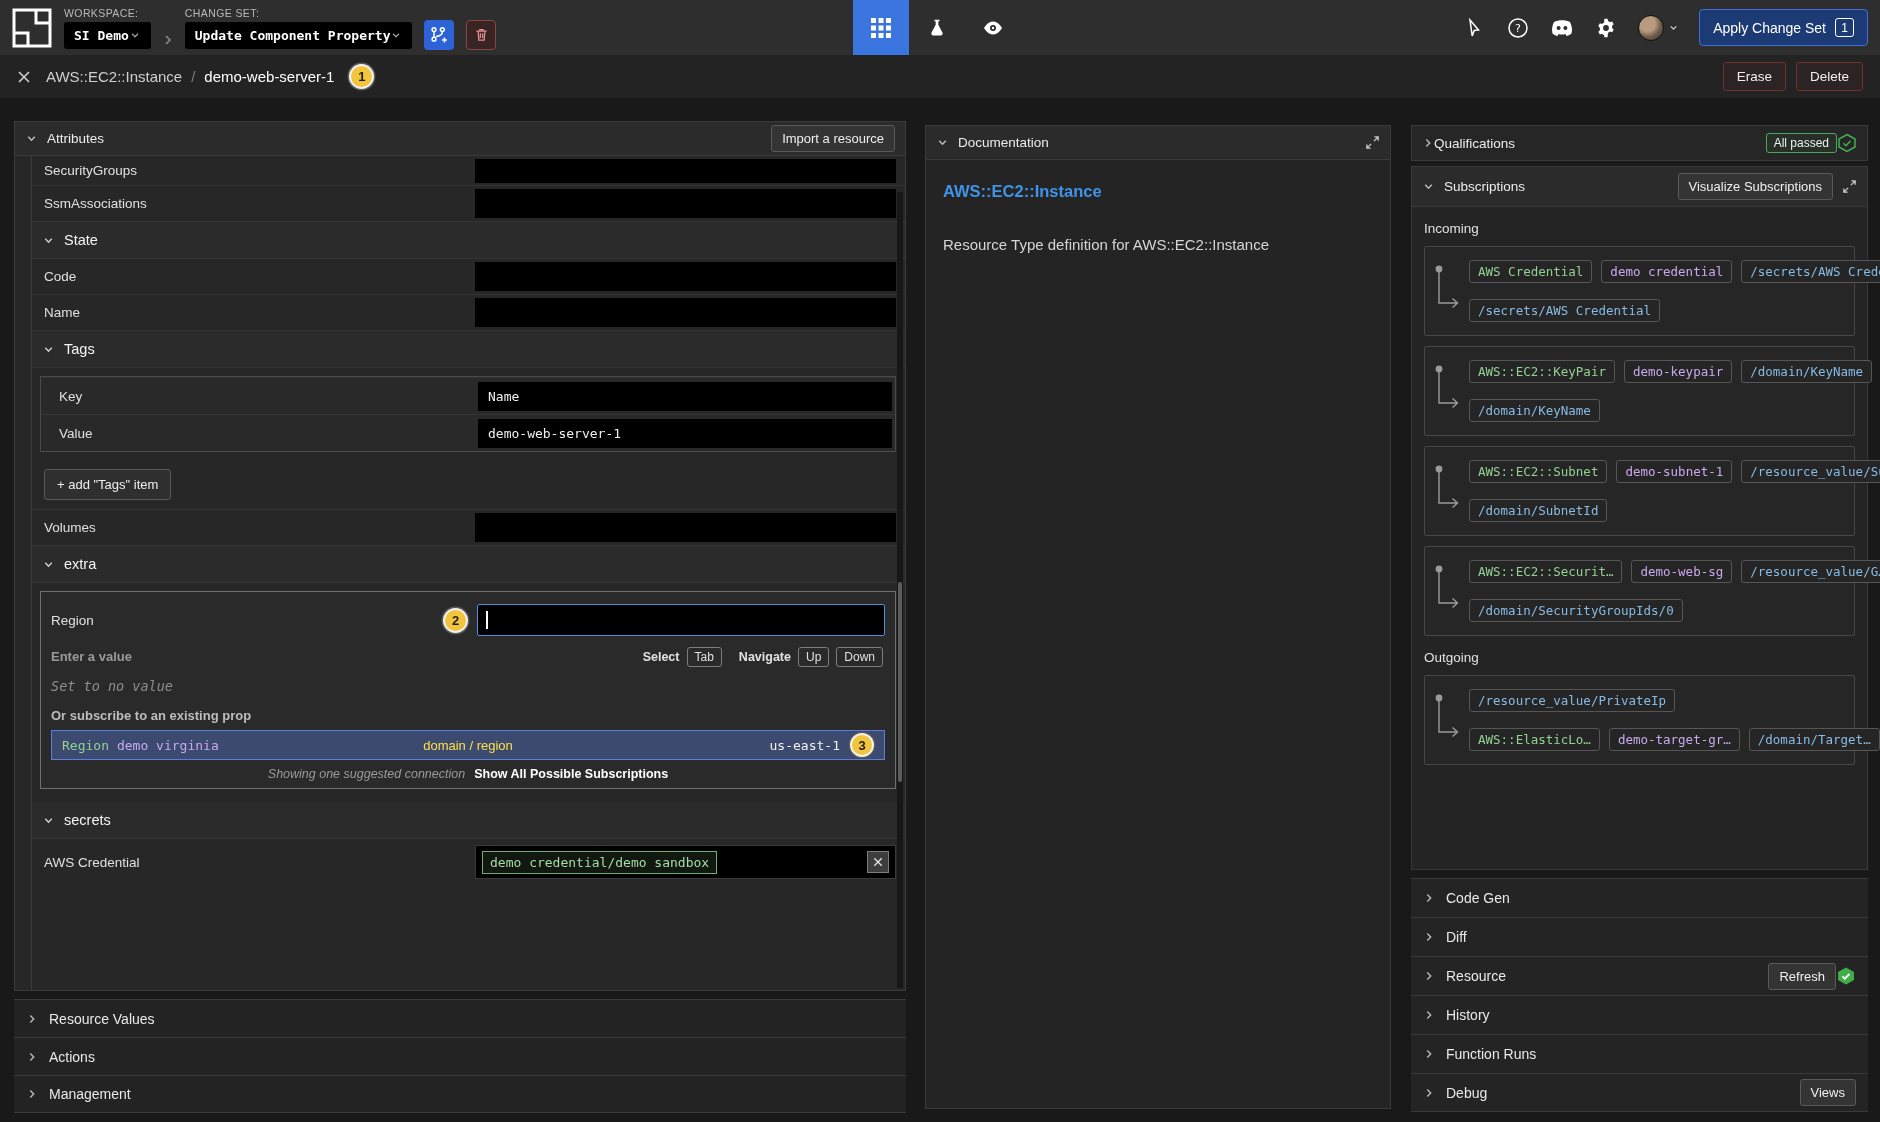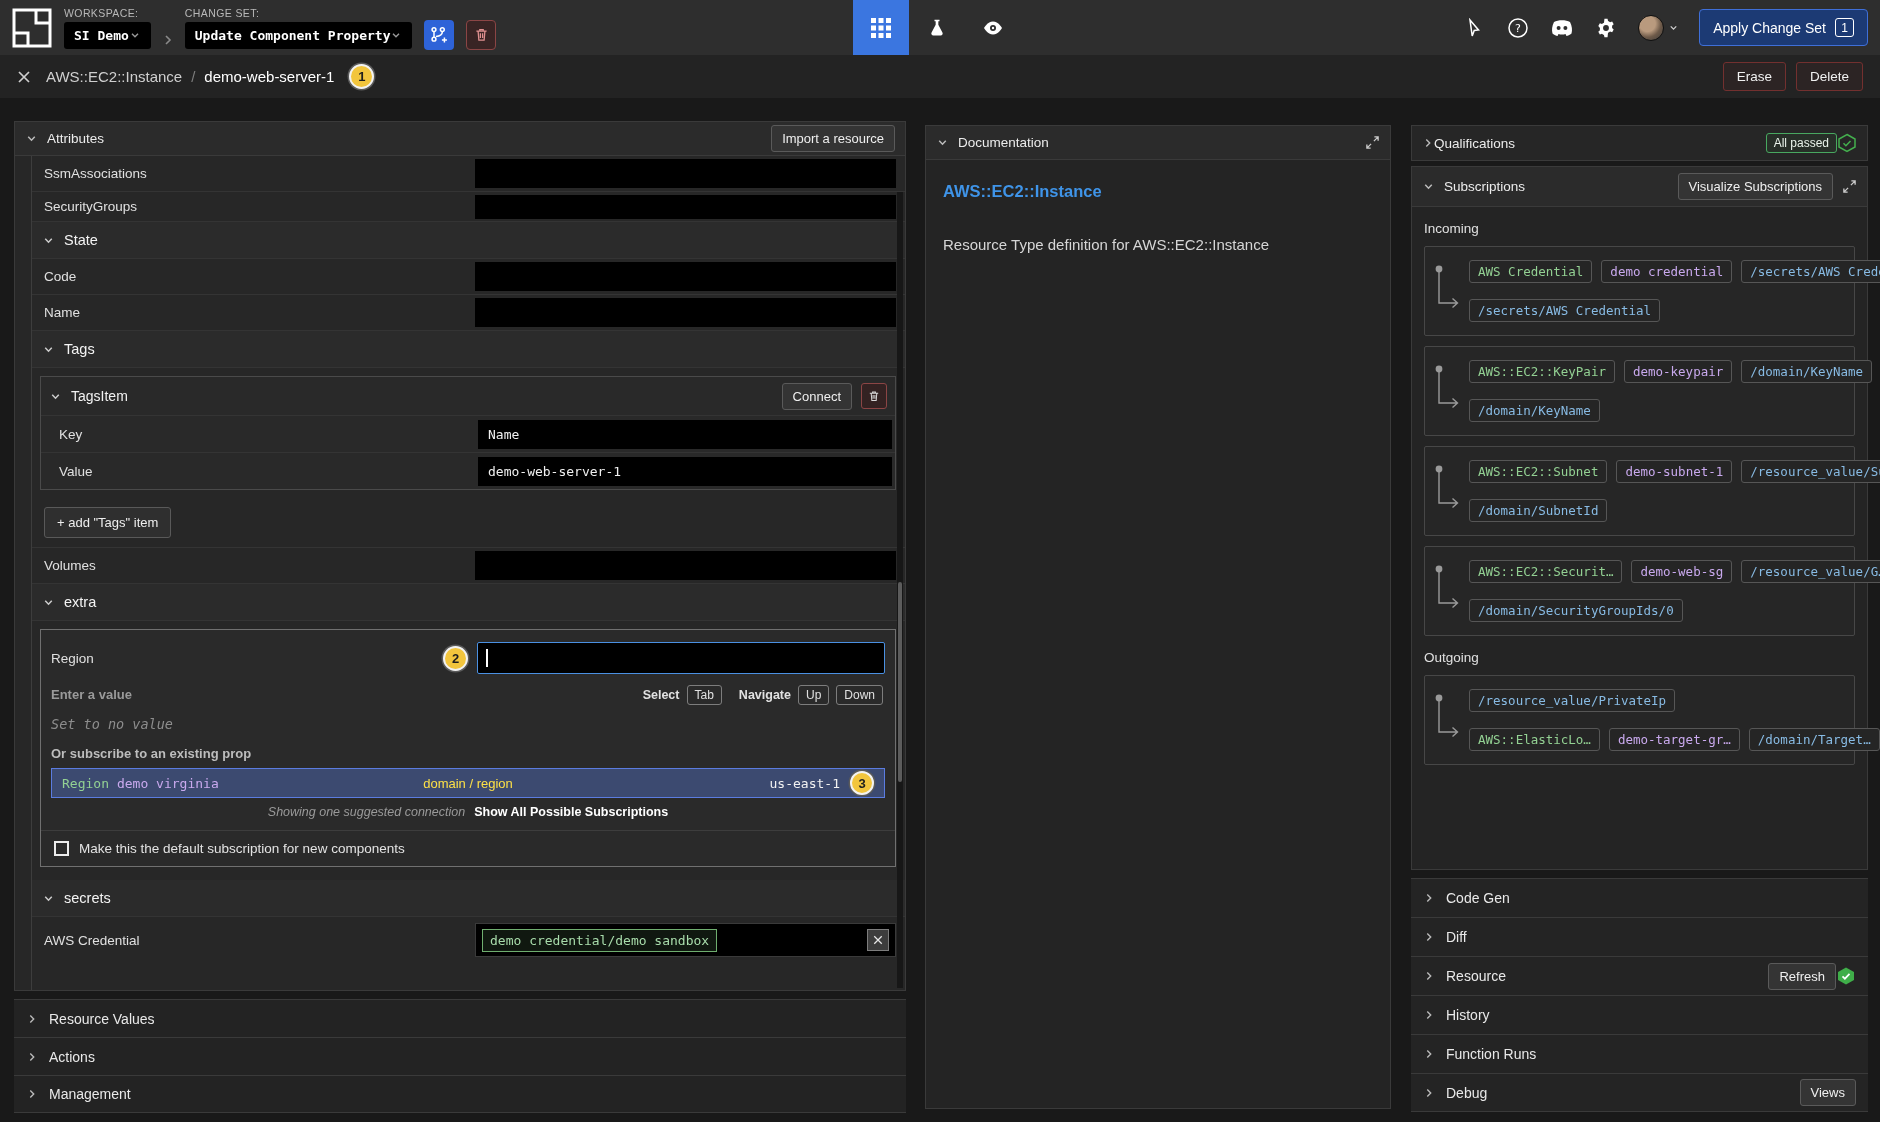--- a/index.html
+++ b/index.html
@@ -295,27 +295,27 @@
       <div class="panel-header">
         <svg class="chev" width="13" height="13" viewBox="0 0 14 14">
             <path d="M3.5 5 L7 8.8 L10.5 5" fill="none" stroke="#bbb" stroke-width="1.6"></path>
           </svg>
         <span>Attributes</span>
         <span class="spacer"></span>
         <button class="ui-btn">Import a resource</button>
       </div>
       <div class="attr-content">
         <div class="attr-tree">
+          <div class="arow cut">
+            <span class="alabel">SecurityGroups</span>
+            <div class="blk-input" style="height:24px;"></div>
+          </div>
           <div class="arow">
             <span class="alabel">SsmAssociations</span>
             <div class="blk-input"></div>
-          </div>
-          <div class="arow cut">
-            <span class="alabel">SecurityGroups</span>
-            <div class="blk-input" style="height:24px;"></div>
           </div>
           <div class="sec-head">
             <svg class="chev" width="13" height="13" viewBox="0 0 14 14">
                 <path d="M3.5 5 L7 8.8 L10.5 5" fill="none" stroke="#ccc" stroke-width="1.6"></path>
               </svg>
             <span>State</span>
           </div>
           <div class="arow">
             <span class="alabel">Code</span>
             <div class="blk-input"></div>
@@ -325,33 +325,20 @@
             <div class="blk-input"></div>
           </div>
           <div class="sec-head">
             <svg class="chev" width="13" height="13" viewBox="0 0 14 14">
                 <path d="M3.5 5 L7 8.8 L10.5 5" fill="none" stroke="#ccc" stroke-width="1.6"></path>
               </svg>
             <span>Tags</span>
           </div>
 
           <div class="inset-panel">
-            <div class="inset-head">
-              <svg class="chev" width="13" height="13" viewBox="0 0 14 14">
-                  <path d="M3.5 5 L7 8.8 L10.5 5" fill="none" stroke="#ccc" stroke-width="1.6"></path>
-                </svg>
-              <span>TagsItem</span>
-              <span class="spacer"></span>
-              <button class="ui-btn">Connect</button>
-              <div class="mini-trash">
-                <svg width="14" height="14" viewBox="0 0 20 20" fill="none" stroke="#d8d8d8" stroke-width="1.5">
-                  <path d="M4 6 h12 M8 6 V4.2 h4 V6 M6 6 l.9 10.5 h6.2 L14 6 M8.7 8.5 v5.5 M11.3 8.5 v5.5"></path>
-                </svg>
-              </div>
-            </div>
             <div class="kv-row">
               <span class="alabel">Key</span>
               <div class="blk-input mono">Name</div>
             </div>
             <div class="kv-row">
               <span class="alabel">Value</span>
               <div class="blk-input mono">demo-web-server-1</div>
             </div>
           </div>
 
@@ -398,24 +385,20 @@
               <span class="sugg-center">domain / region</span>
               <div class="sugg-right">
                 <span class="sugg-val mono">us-east-1</span>
                 <div class="badge">3</div>
               </div>
             </div>
             <div class="showing-row">
               <span class="showing-txt">Showing one suggested connection</span>
               <span class="showall">Show All Possible Subscriptions</span>
             </div>
-            <div class="chk-row">
-              <div class="chkbox"></div>
-              <span>Make this the default subscription for new components</span>
-            </div>
           </div>
 
           <div class="sec-head">
             <svg class="chev" width="13" height="13" viewBox="0 0 14 14">
                 <path d="M3.5 5 L7 8.8 L10.5 5" fill="none" stroke="#ccc" stroke-width="1.6"></path>
               </svg>
             <span>secrets</span>
           </div>
           <div class="cred-row">
             <span class="alabel">AWS Credential</span>

